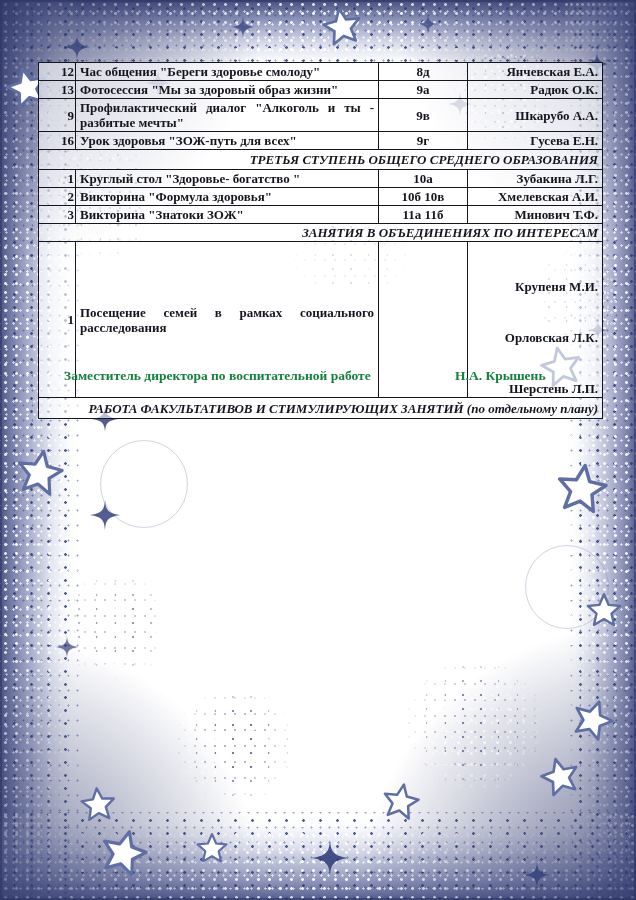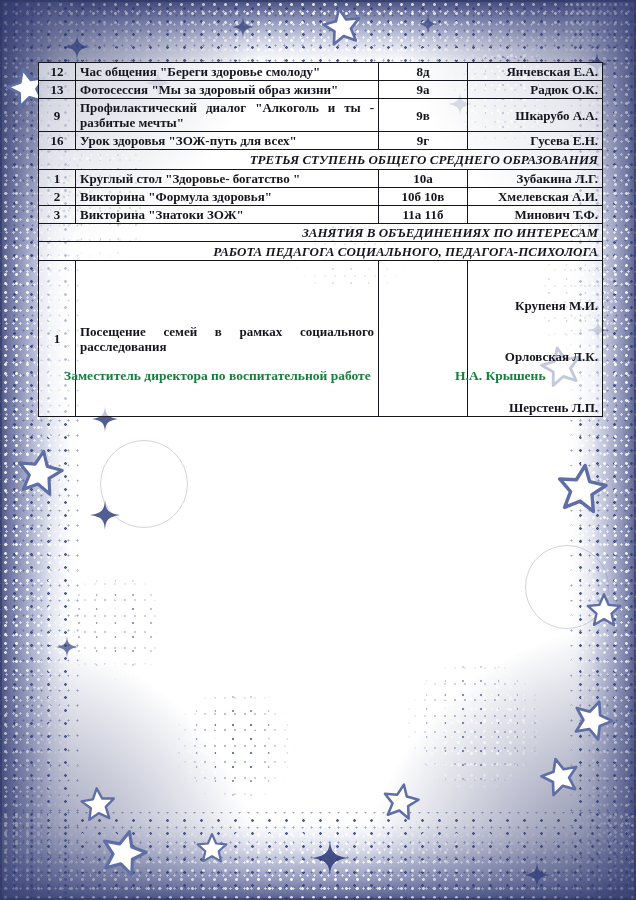--- a/index.html
+++ b/index.html
@@ -51,21 +51,21 @@
     position:absolute;left:38px;top:62px;width:564px;z-index:3;
     border-collapse:collapse;table-layout:fixed;
     color:#15151f;
   }
   .plan-table td{
     border:1px solid #15151f;
     font-weight:bold;font-size:13px;line-height:15px;
     padding:1px 4px;vertical-align:middle;
     background:rgba(255,255,255,0.62);
   }
-  td.num{text-align:center;padding:1px 1px;}
+  td.num{text-align:right;padding:1px 1px;}
   td.evt{text-align:justify;}
   td.cls{text-align:center;}
   td.tch{text-align:right;padding-left:5px;}
   tr.h17{height:17px}
   tr.h32{height:32px}
   tr.h48{height:48px}
   td.sec{text-align:right;font-style:italic;height:20px;font-family:Liberation Serif, serif;}
   .tline{display:block;margin-top:36px;}
   
   .sig{position:absolute;z-index:3;top:368px;font-weight:bold;font-size:13.5px;color:#15803d;white-space:nowrap;}
@@ -227,32 +227,32 @@
       </tr>
       <tr class="h17">
         <td class="num">3</td>
         <td class="evt">Викторина "Знатоки ЗОЖ"</td>
         <td class="cls">11а 11б</td>
         <td class="tch">Минович Т.Ф.</td>
       </tr>
       <tr>
         <td class="sec" style="height:17px" colspan="4">ЗАНЯТИЯ В ОБЪЕДИНЕНИЯХ ПО ИНТЕРЕСАМ</td>
       </tr>
-      <tr>
-        <td class="sec" style="height:19px" colspan="4">РАБОТА ПЕДАГОГА СОЦИАЛЬНОГО, ПЕДАГОГА-ПСИХОЛОГА</td>
-      </tr>
       <tr class="h48">
         <td class="num">1</td>
         <td class="evt">Посещение семей в рамках социального расследования</td>
         <td class="cls"></td>
         <td class="tch">
           <span class="tline">Крупеня М.И.</span>
           <span class="tline">Орловская Л.К.</span>
           <span class="tline">Шерстень Л.П.</span>
         </td>
       </tr>
+      <tr>
+        <td class="sec" style="height:21px" colspan="4">РАБОТА ФАКУЛЬТАТИВОВ И СТИМУЛИРУЮЩИХ ЗАНЯТИЙ (по отдельному плану)</td>
+      </tr>
     </tbody>
   </table>
 
   <span class="sig label">Заместитель директора по воспитательной работе</span>
   <span class="sig name">Н.А. Крышень</span>
 
 </div>
 
 </body></html>

